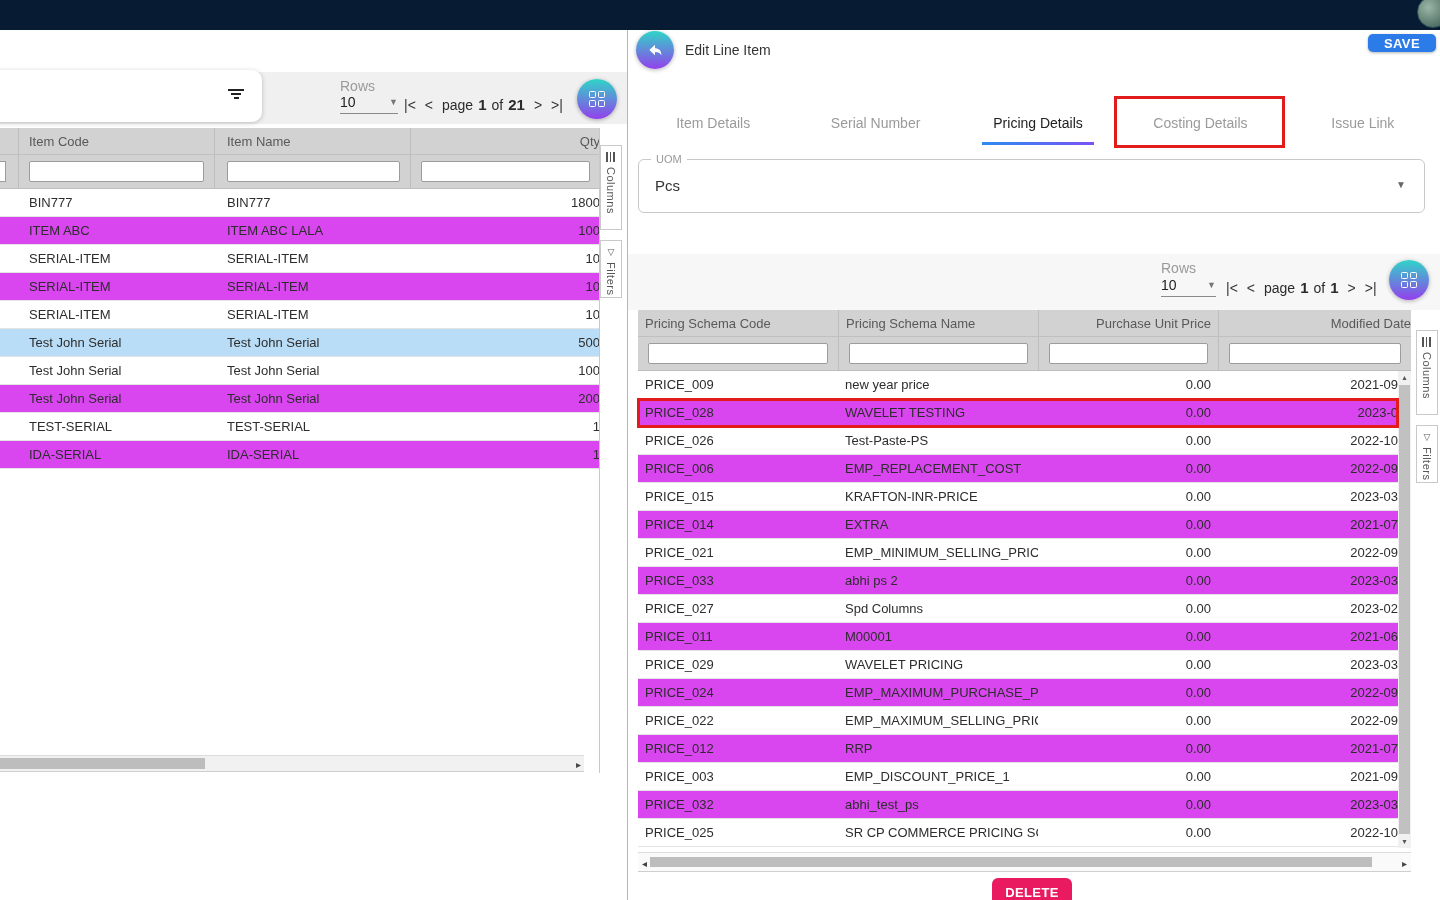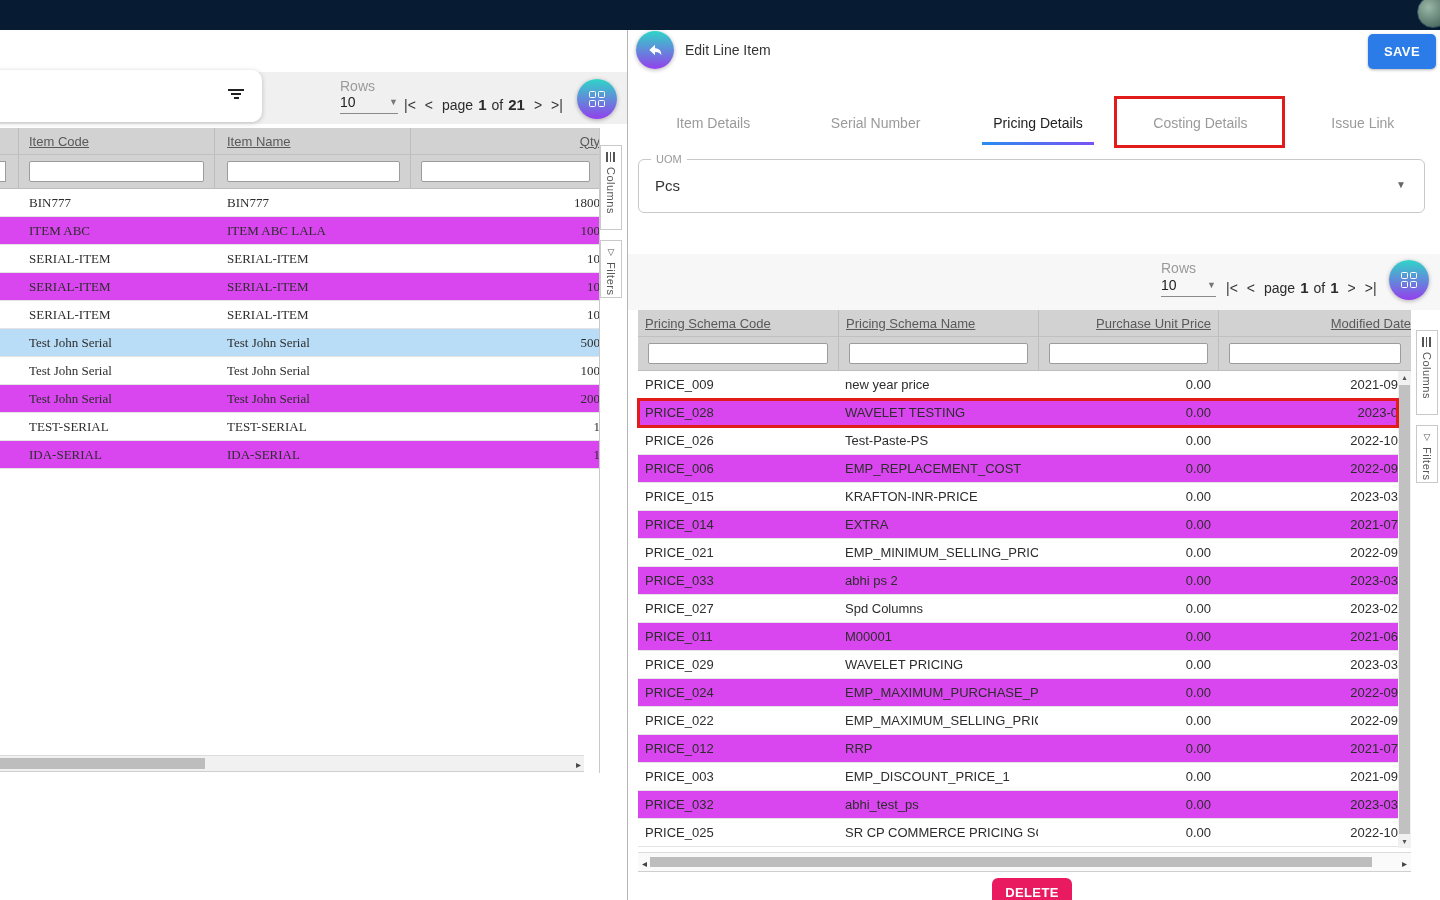--- a/index.html
+++ b/index.html
@@ -36,39 +36,39 @@
 
   .grid-btn { position:absolute; width:40px; height:40px; border-radius:50%;
     background:linear-gradient(180deg,#2fd5c8,#9340ec); display:flex; align-items:center; justify-content:center;
     box-shadow:0 1px 4px rgba(0,0,0,.3); cursor:pointer; }
   .grid-ic { display:grid; grid-template-columns:7px 7px; grid-template-rows:7px 7px; gap:2px; }
   .grid-ic span { border:1.6px solid #fff; border-radius:1.5px; }
 
   
   .t-header { height:27px; background:#d2d2d2; display:flex; align-items:center; font-size:13px; color:#595959;
     border-bottom:1px solid #c0c0c0; }
-  .t-header > div { overflow:hidden; white-space:nowrap;text-decoration:underline; }
+  .t-header > div { overflow:hidden; white-space:nowrap; }
   .t-filter { height:34px; background:#d2d2d2; display:flex; align-items:center; border-bottom:1px solid #bdbdbd; }
   .t-filter .fcell { padding:0 10px; }
   .t-filter input { height:21px; width:100%; border:1px solid #9c9c9c; border-radius:2px; background:#fff;
     font-size:12px; padding:0 4px; outline:none; }
   .t-row { height:28px; display:flex; align-items:center; font-size:13px; color:#2d2d2d;
     border-bottom:1px solid #e4e4e4; background:#fff; }
   .t-row.alt { background:#d946ef; }
   .t-row.selected { background:#b9ddf6; }
   .t-row > div { overflow:hidden; white-space:nowrap; }
   .t-row.annotated { position:relative; z-index:3; outline:3px solid #e21b1b; outline-offset:-2px; }
 
   
   .lt { position:absolute; left:0; top:98px; width:600px; }
   .lt .c0 { width:18px; flex:none; }
   .lt .c1 { width:196px; flex:none; padding-left:10px; border-left:1px solid #bdbdbd; height:100%; display:flex; align-items:center; }
   .lt .c2 { width:196px; flex:none; padding-left:12px; border-left:1px solid #bdbdbd; height:100%; display:flex; align-items:center; }
   .lt .c3 { flex:1; text-align:right; border-left:1px solid #bdbdbd; height:100%; display:flex; align-items:center; justify-content:flex-end; }
-  .lt .t-row .c1,.lt .t-row .c2,.lt .t-row .c3 { border-left:1px solid transparent;font-family:Liberation Serif, serif; }
+  .lt .t-row .c1,.lt .t-row .c2,.lt .t-row .c3 { border-left:1px solid transparent; }
   .lt .t-filter .fcell.c1,.lt .t-filter .fcell.c2,.lt .t-filter .fcell.c3 { border-left:1px solid #bdbdbd; }
   .sliver-input { position:absolute; left:0; width:6px; height:21px; background:#fff; border:1px solid #9c9c9c; border-left:none; }
 
   .lt-right-line { position:absolute; left:599px; top:98px; width:1px; height:645px; background:#c9c9c9; }
 
   .hscroll { position:absolute; background:#f1f1f1; border-top:1px solid #dcdcdc; border-bottom:1px solid #cfcfcf; }
   .hscroll .thumb { position:absolute; top:2px; bottom:2px; background:#bdbdbd; }
   .hscroll .arr { position:absolute; top:2px; font-size:10px; color:#444; line-height:13px; }
 
   
@@ -77,21 +77,21 @@
   .side-tab .vtext { writing-mode:vertical-rl; font-size:11px; color:#555; margin-top:5px; letter-spacing:.5px; }
   .cols-ic { width:10px; height:10px; flex:none;
     background:repeating-linear-gradient(90deg,#555 0 1.5px,transparent 1.5px 3.5px); }
   .filt-ic { font-size:9px; color:#555; }
 
   
   .back-btn { position:absolute; left:8px; top:1px; width:38px; height:38px; border-radius:50%;
     background:linear-gradient(180deg,#2fd5c8,#9340ec); display:flex; align-items:center; justify-content:center;
     box-shadow:0 1px 4px rgba(0,0,0,.3); cursor:pointer; }
   .rp-title { position:absolute; left:57px; top:12px; font-size:14px; color:#333; }
-  .save-btn { position:absolute; left:740px; top:4px; width:68px; height:35px; background:#2b7ce9; border:none;
+  .save-btn { position:absolute; left:740px; top:4px; width:68px; height:18px; background:#2b7ce9; border:none;
     border-radius:5px; color:#fff; font-weight:bold; font-size:13px; letter-spacing:.4px;
     box-shadow:0 1px 3px rgba(0,0,0,.3); cursor:pointer; font-family:inherit; }
 
   .tabs { position:absolute; left:4px; top:70px; width:100%; height:45px; display:flex; }
   .tab { flex:1; display:flex; align-items:center; justify-content:center; font-size:14px; color:#9a9a9a;
     position:relative; cursor:pointer; }
   .tab.active { color:#222; }
   .tab.active::after { content:""; position:absolute; bottom:0; left:50%; transform:translateX(-50%);
     width:112px; height:3px; background:linear-gradient(90deg,#2a8cf0,#7a52f4); }
   .tab-annot { position:absolute; left:486px; top:66px; width:171px; height:52px;

